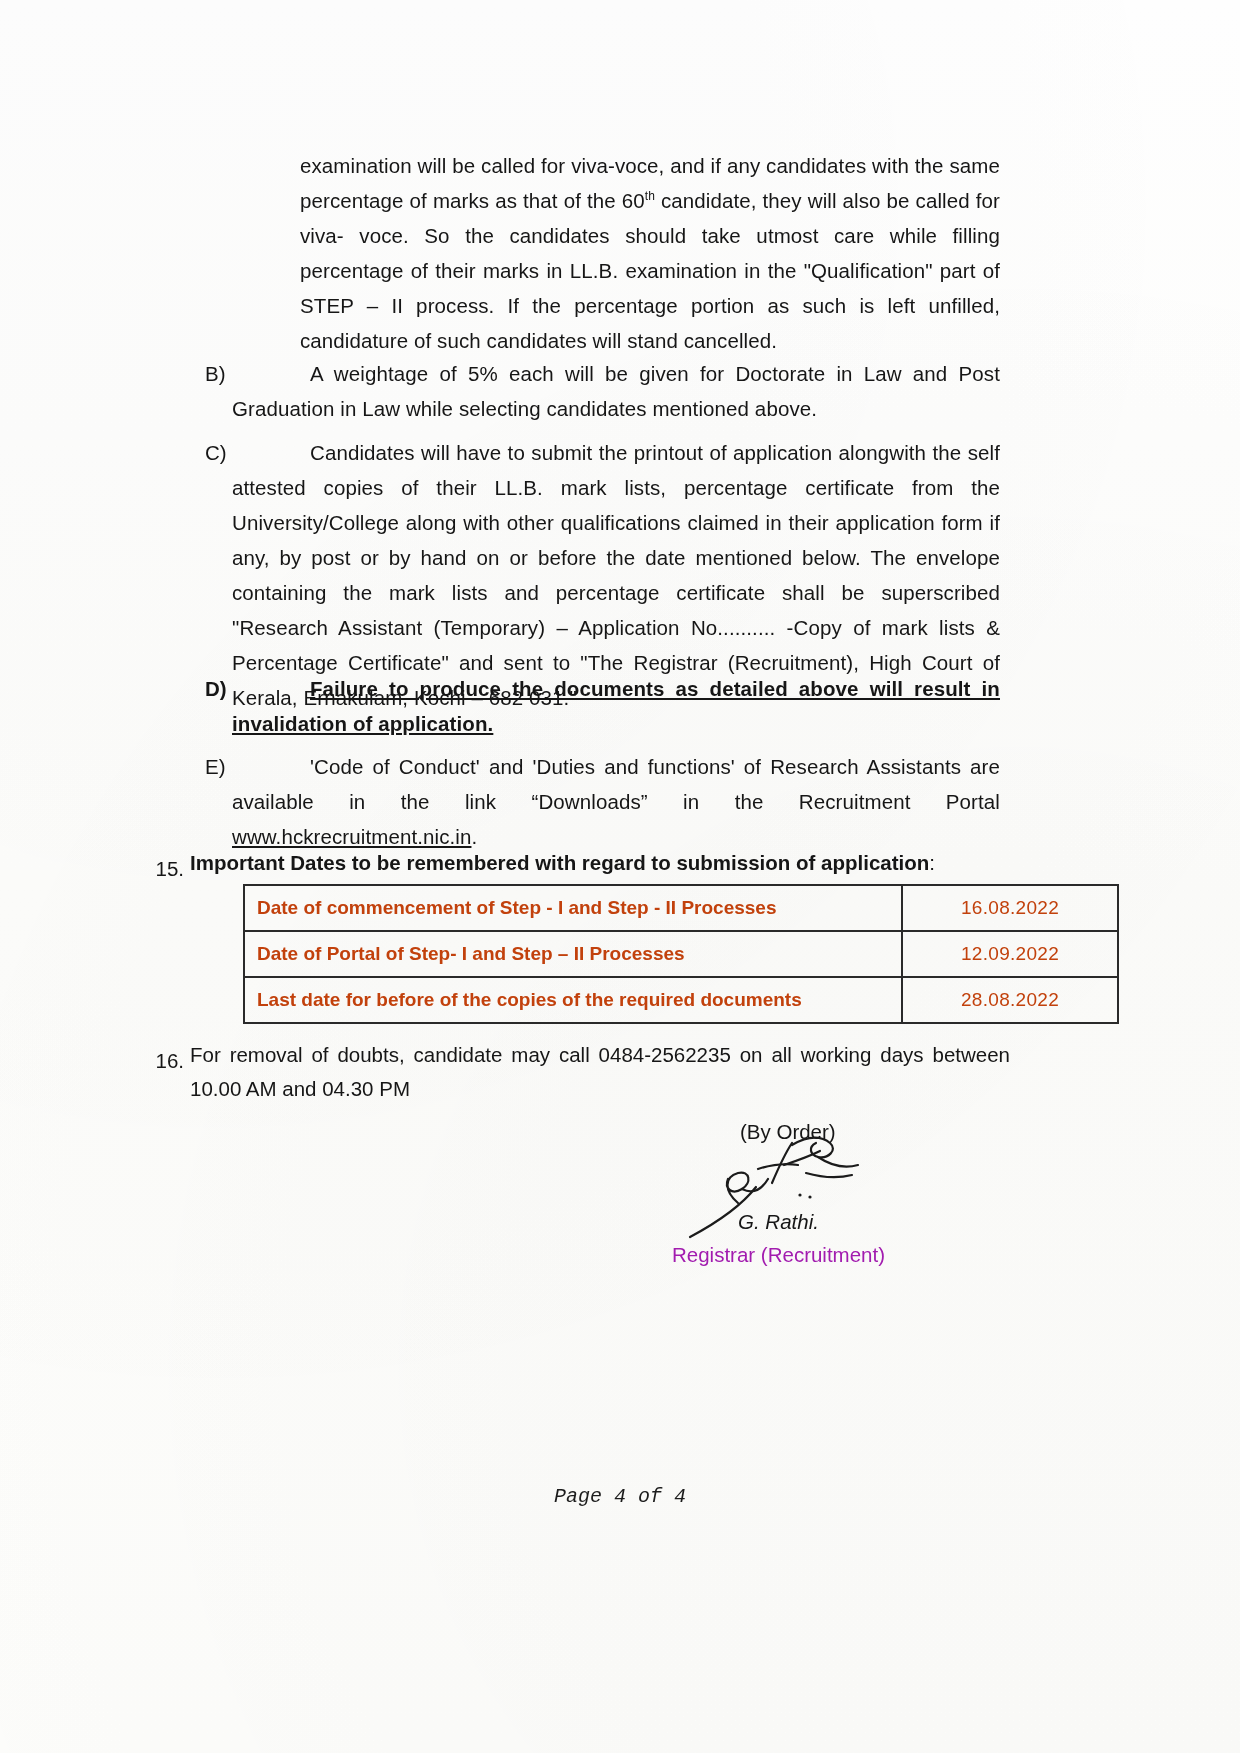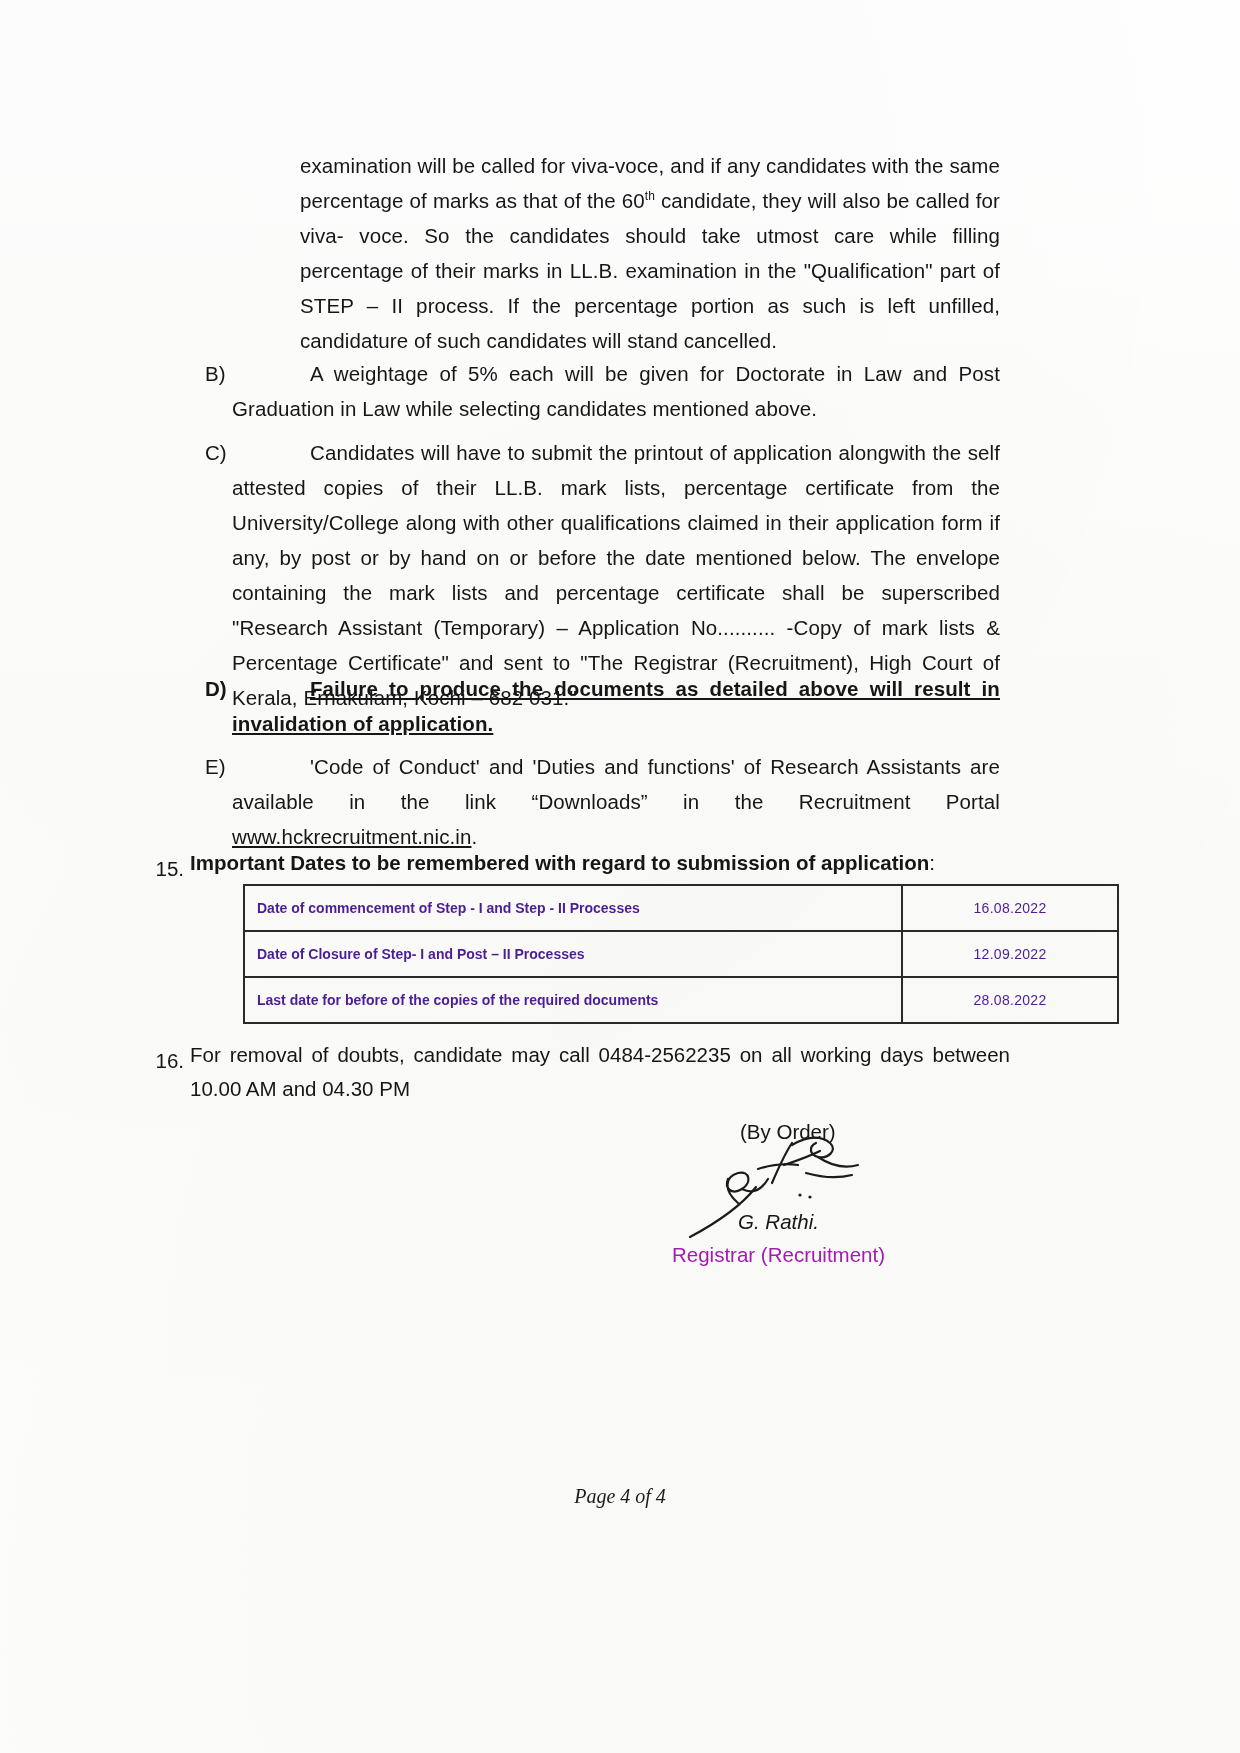--- a/index.html
+++ b/index.html
@@ -86,22 +86,22 @@
   .num-item .body {
     display: block;
     margin-left: 40px;
     text-align: justify;
   }
 
   
   .dates-table {
     position: absolute;
     border-collapse: collapse;
-    font-size: 14px;
-    color: #4c1d95;
+    font-size: 19px;
+    color: #c2410c;
   }
   .dates-table td {
     border: 2px solid #2a2a2a;
     padding: 7px 12px;
     vertical-align: middle;
   }
   .dates-table td.label {
     font-weight: bold;
     width: 632px;
     line-height: 30px;
@@ -132,21 +132,21 @@
   }
   .signature-mark {
     position: absolute;
     pointer-events: none;
   }
 
   .footer {
     position: absolute;
     width: 100%;
     text-align: center;
-    font-family: Liberation Serif, serif;
+    font-family: Liberation Mono, monospace;
     font-style: italic;
     font-size: 20px;
     color: #1c1c1c;
   }
 </style>
 </head>
 <body>
 
 <div class="page">
   <div class="paper-grain"></div>
@@ -178,21 +178,21 @@
       </span>
     </div>
 
     <table class="dates-table" style="left:243px; top:884px;">
       <tbody>
         <tr>
           <td class="label">Date of commencement of Step - I and Step - II Processes</td>
           <td class="value">16.08.2022</td>
         </tr>
         <tr>
-          <td class="label">Date of Closure of Step- I and Post – II Processes</td>
+          <td class="label">Date of Portal of Step- I and Step – II Processes</td>
           <td class="value">12.09.2022</td>
         </tr>
         <tr>
           <td class="label" style="max-width:632px;">Last date for before of the copies of the required documents</td>
           <td class="value">28.08.2022</td>
         </tr>
       </tbody>
     </table>
 
     <div class="num-item" style="left:150px; top:1038px; width:860px;">

